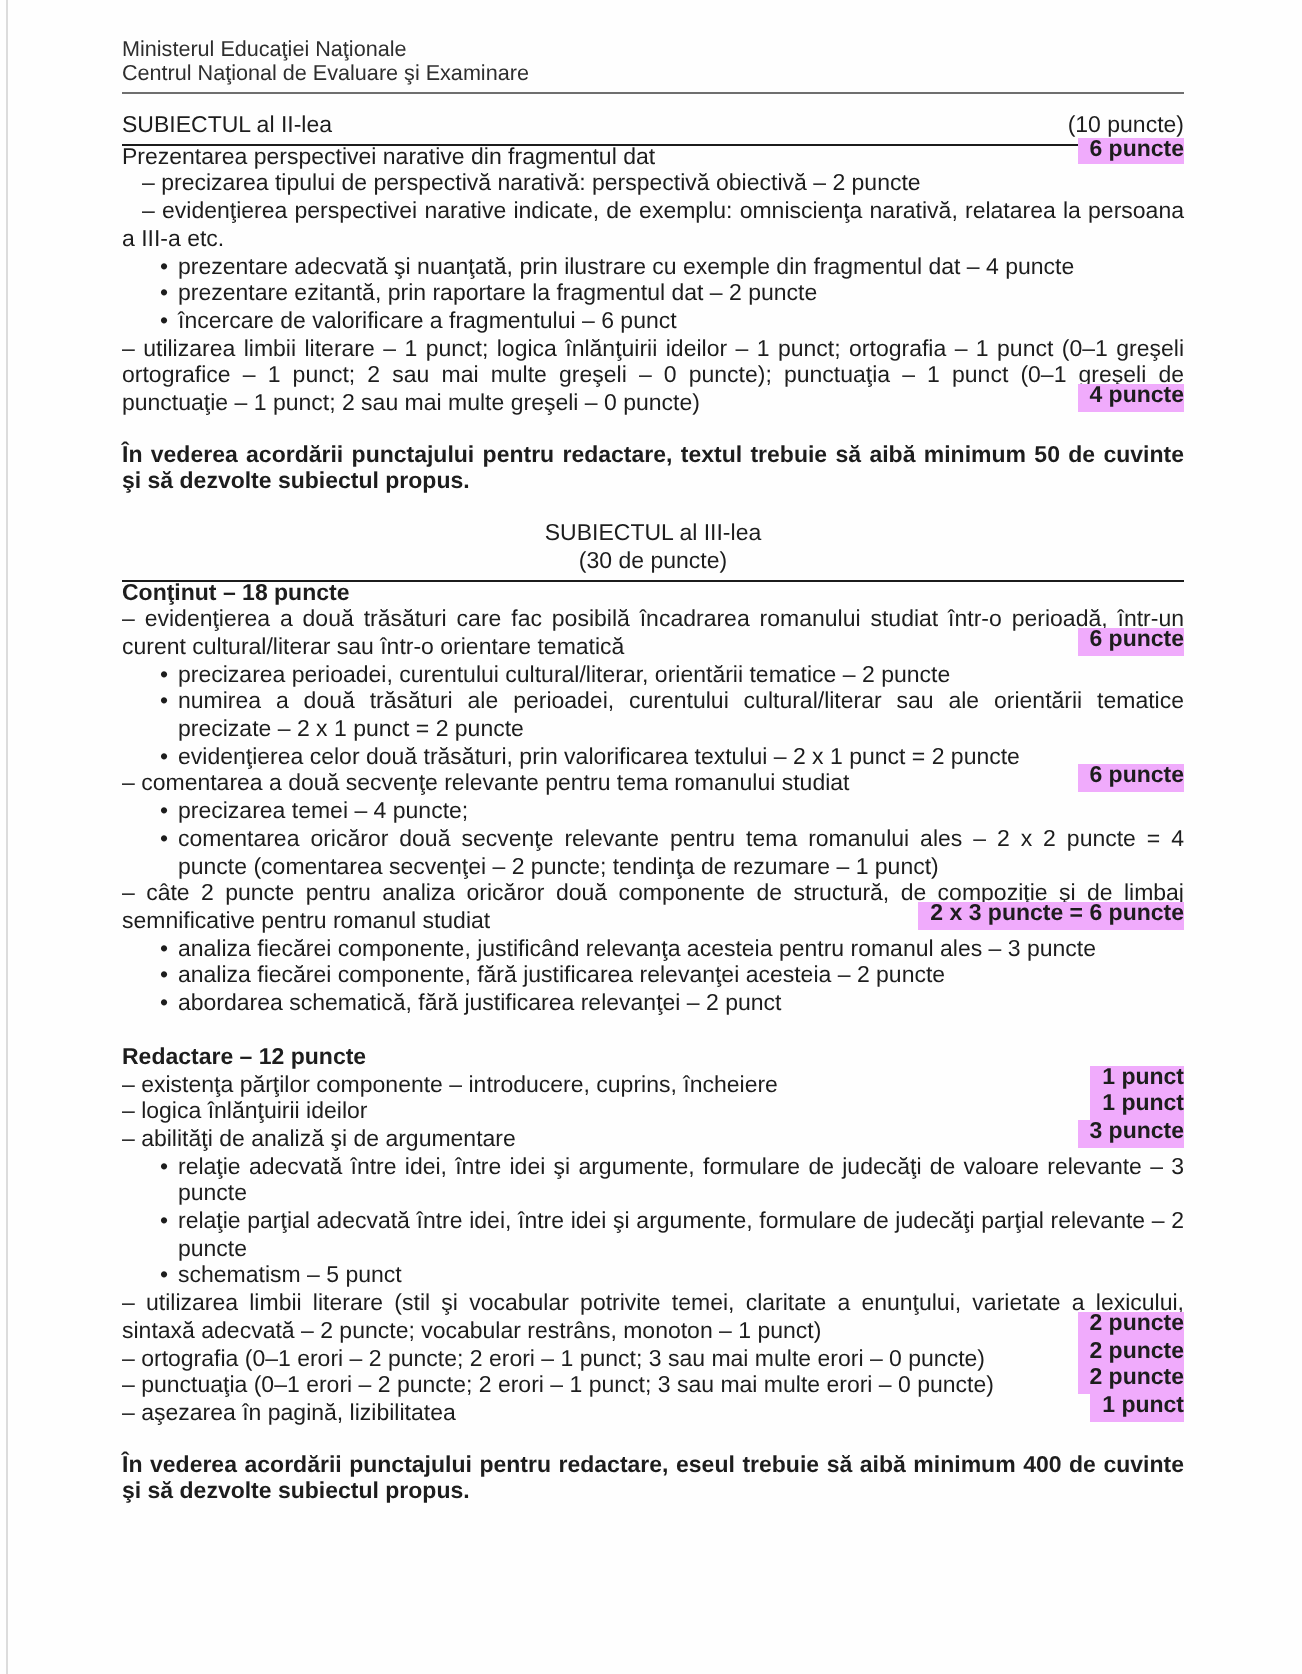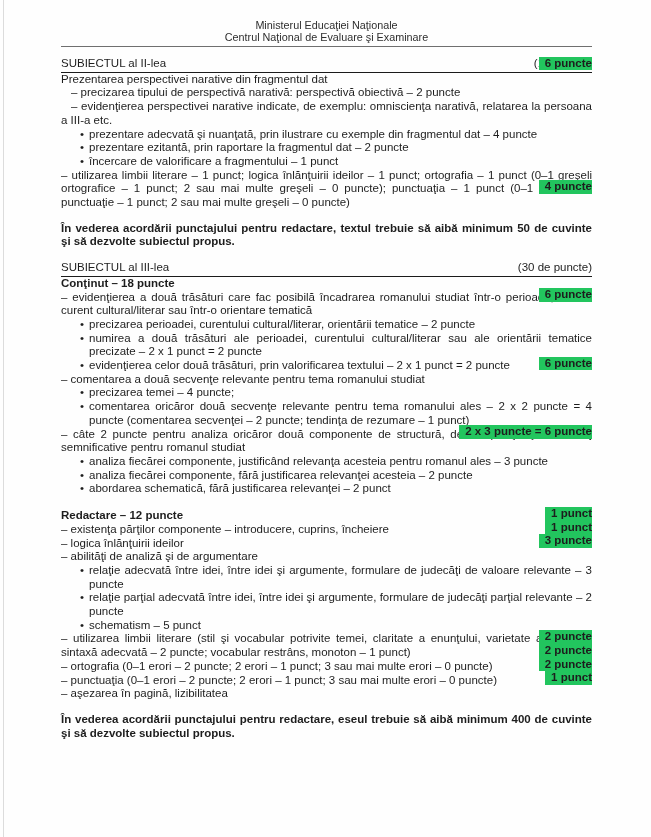--- a/index.html
+++ b/index.html
@@ -4,34 +4,34 @@
 <style>
   html,body{margin:0;padding:0;background:#ffffff;}
   .page{
     position:relative;width:651px;height:837px;box-sizing:border-box;
     background:#fefefe;overflow:hidden;
     font-family:"Liberation Sans","DejaVu Sans",sans-serif;
     font-size:11.5px;line-height:13.7px;color:#1d1d1d;
     padding:19px 59px 0 61px;
   }
   .edge{position:absolute;left:3px;top:0;bottom:0;width:1px;background:#dcdcdc;}
-  .hl{text-align:center;font-size:10.8px;line-height:12px;color:#2e2e2e;}
+  .hl{font-size:10.8px;line-height:12px;color:#2e2e2e;}
   .hrule{border:none;border-top:1px solid #6f6f6f;margin:3px 0 0 0;height:0;}
   .subject{
     display:flex;justify-content:space-between;font-weight:normal;
     border-bottom:1.4px solid #1b1b1b;margin-top:10px;padding-bottom:1px;text-align:center;
   }
   .para{position:relative;text-align:justify;}
-  .score{position:absolute;right:0;bottom:16px;font-weight:bold;white-space:nowrap;background:#22c55e;padding-left:6px;}
+  .score{position:absolute;right:0;bottom:4px;font-weight:bold;white-space:nowrap;background:#f0abfc;padding-left:6px;}
   .ind{text-indent:10px;}
   .bullet{position:relative;padding-left:28px;text-align:justify;}
   .blt{position:absolute;left:19px;top:0;}
   .title{font-weight:bold;}
   .note{font-weight:bold;text-align:justify;margin:12px 0;}
-  .note + .subject{margin-top:1px;}
+  .note + .subject{margin-top:1px;flex-direction:column;}
   .bullet + .title{margin-top:13px;}
 </style>
 </head>
 <body>
 
 <div class="page">
   <div class="edge"></div>
   <div>
     <div class="hl">Ministerul Educaţiei Naţionale</div>
     <div class="hl">Centrul Naţional de Evaluare şi Examinare</div>
@@ -40,21 +40,21 @@
   <div id="doc-body">
       <div class="subject">
         <span>SUBIECTUL al II-lea</span>
         <span>(10 puncte)</span>
       </div>
       <div class="para"><span>Prezentarea perspectivei narative din fragmentul dat</span><span class="score">6 puncte</span></div>
       <div class="para ind"><span>– precizarea tipului de perspectivă narativă: perspectivă obiectivă – 2 puncte</span></div>
       <div class="para ind"><span>– evidenţierea perspectivei narative indicate, de exemplu: omniscienţa narativă, relatarea la persoana a III-a etc.</span></div>
       <div class="bullet"><span class="blt">•</span><span>prezentare adecvată şi nuanţată, prin ilustrare cu exemple din fragmentul dat – 4 puncte</span></div>
       <div class="bullet"><span class="blt">•</span><span>prezentare ezitantă, prin raportare la fragmentul dat – 2 puncte</span></div>
-      <div class="bullet"><span class="blt">•</span><span>încercare de valorificare a fragmentului – 1 punct</span></div>
+      <div class="bullet"><span class="blt">•</span><span>încercare de valorificare a fragmentului – 6 punct</span></div>
       <div class="para"><span>– utilizarea limbii literare – 1 punct; logica înlănţuirii ideilor – 1 punct; ortografia – 1 punct (0–1 greşeli ortografice – 1 punct; 2 sau mai multe greşeli – 0 puncte); punctuaţia – 1 punct (0–1 greşeli de punctuaţie – 1 punct; 2 sau mai multe greşeli – 0 puncte)</span><span class="score">4 puncte</span></div>
       <div class="note">În vederea acordării punctajului pentru redactare, textul trebuie să aibă minimum 50 de cuvinte şi să dezvolte subiectul propus.</div>
       <div class="subject">
         <span>SUBIECTUL al III-lea</span>
         <span>(30 de puncte)</span>
       </div>
       <div class="title">Conţinut – 18 puncte</div>
       <div class="para"><span>– evidenţierea a două trăsături care fac posibilă încadrarea romanului studiat într-o perioadă, într-un curent cultural/literar sau într-o orientare tematică</span><span class="score">6 puncte</span></div>
       <div class="bullet"><span class="blt">•</span><span>precizarea perioadei, curentului cultural/literar, orientării tematice – 2 puncte</span></div>
       <div class="bullet"><span class="blt">•</span><span>numirea a două trăsături ale perioadei, curentului cultural/literar sau ale orientării tematice precizate – 2 x 1 punct = 2 puncte</span></div>

